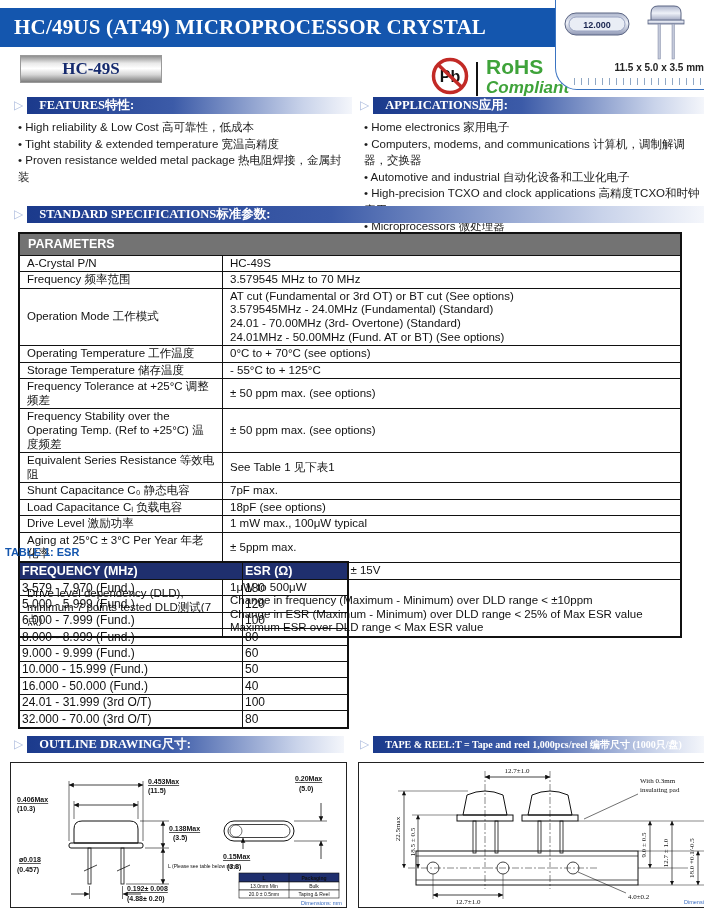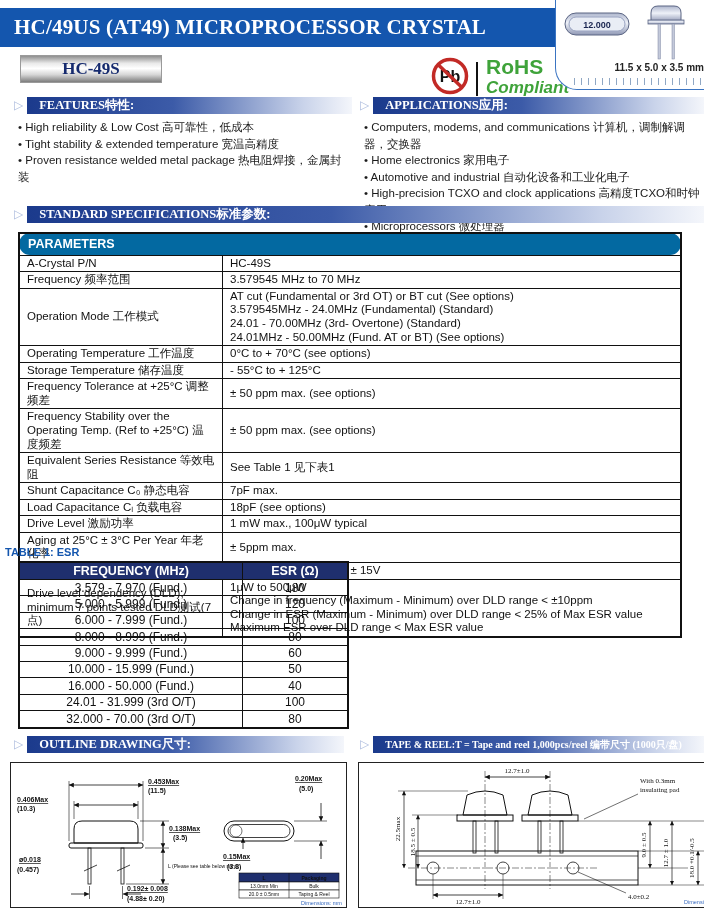--- a/index.html
+++ b/index.html
@@ -38,27 +38,27 @@
 
   .bullet-list{position:absolute;margin:0;padding:0;list-style:none;font-size:11.5px;
     line-height:16.5px;color:#1a1a1a;}
   .bullet-list li::before{content:"• ";}
 
   
   .spec-table{position:absolute;top:232px;left:18px;width:664px;border-collapse:collapse;
     border:2px solid #111;font-size:11.5px;}
   .spec-table td{border:1px solid #111;padding:1px 7px;vertical-align:middle;white-space:pre-line;
     line-height:1.18;}
-  .spec-table .thead td{background:#0369a1;color:#fff;font-weight:bold;font-size:12.5px;
-    padding:3px 8px;border-radius:11px;}
+  .spec-table .thead td{background:#737373;color:#fff;font-weight:bold;font-size:12.5px;
+    padding:3px 8px;}
   .spec-table .pcol{width:188px;}
 
   .esr-title{position:absolute;top:546px;left:5px;font-size:11px;font-weight:bold;color:#1456ae;}
   .esr-table{position:absolute;top:561px;left:18px;width:331px;border-collapse:collapse;
-    border:2px solid #111;font-size:12px;text-align:center;}
+    border:2px solid #111;font-size:12px;}
   .esr-table td{border:1px solid #111;padding:0.5px 2px;line-height:1.2;}
   .esr-table .thead td{background:#1f2f6e;color:#fff;font-weight:bold;font-size:12.5px;}
   .esr-table .fcol{width:218px;}
 
   
   .draw-box{position:absolute;background:#fff;border:1px solid #222;}
   #draw-left{top:762px;left:10px;width:335px;height:144px;}
   #draw-right{top:762px;left:358px;width:342px;height:144px;padding-left:29px;}
   svg text{font-family:"Liberation Sans",sans-serif;}
   .dimtxt{font-size:7px;font-weight:bold;text-decoration:underline;fill:#111;}
@@ -122,22 +122,22 @@
     <li>High reliability &amp; Low Cost  高可靠性，低成本</li>
     <li>Tight stability &amp; extended temperature  宽温高精度</li>
     <li>Proven resistance welded metal package  热电阻焊接，金属封装</li>
   </ul>
 
   <div class="sec-row" style="top:97px;left:360px;width:344px;">
     <span class="tri">▷</span>
     <div class="sec-bar">APPLICATIONS应用:</div>
   </div>
   <ul class="bullet-list" style="top:119px;left:364px;width:340px;">
+    <li>Home electronics  家用电子</li>
     <li>Computers, modems, and communications  计算机，调制解调器，交换器</li>
-    <li>Home electronics  家用电子</li>
     <li>Automotive and industrial  自动化设备和工业化电子</li>
     <li>High-precision TCXO and clock applications  高精度TCXO和时钟应用</li>
     <li>Microprocessors  微处理器</li>
   </ul>
 
   <div class="sec-row" style="top:206px;left:14px;width:690px;">
     <span class="tri">▷</span>
     <div class="sec-bar">STANDARD SPECIFICATIONS标准参数:</div>
   </div>
 

